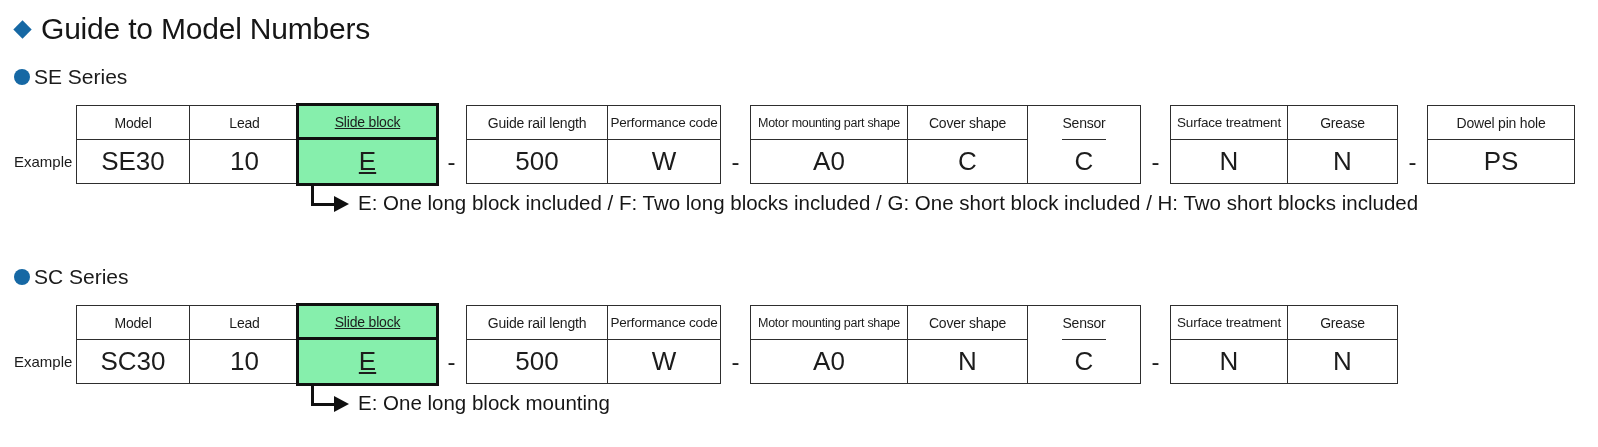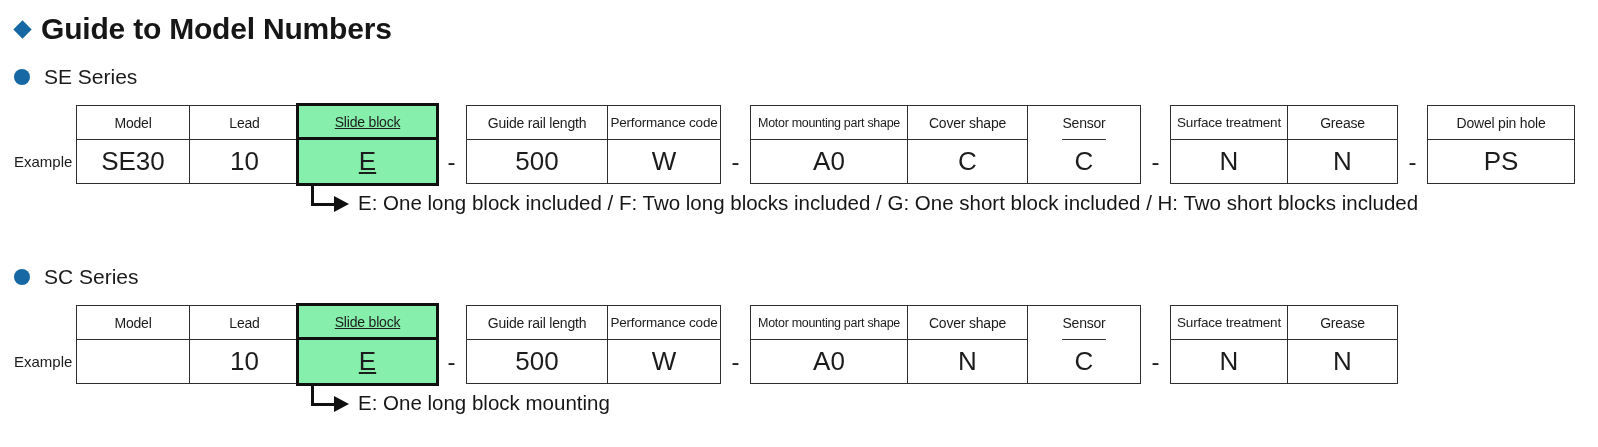--- a/index.html
+++ b/index.html
@@ -22,27 +22,27 @@
   .title-row { display: flex; align-items: center; gap: 12px; margin: 4px 0 19px 2px; }
   .diamond {
     width: 13px; height: 13px;
     background: #1668a4;
     transform: rotate(45deg);
     flex: none;
   }
   .page-title {
     margin: 0;
     font-size: 30px;
-    font-weight: bold;
+    font-weight: normal;
     letter-spacing: -0.2px;
     color: #161616;
   }
 
   
-  .series-heading { display: flex; align-items: center; gap: 14px; margin: 0 0 16px 0; }
+  .series-heading { display: flex; align-items: center; gap: 4px; margin: 0 0 16px 0; }
   .dot { width: 16px; height: 16px; border-radius: 50%; background: #1668a4; flex: none; }
   .series-label { font-size: 21px; color: #1b1b1b; }
 
   
   .model-row { display: flex; align-items: flex-start; }
   .example {
     width: 62px; flex: none;
     text-align: right; padding-right: 7px;
     font-size: 15px; line-height: 43px; margin-top: 35px;
     color: #1b1b1b;
@@ -204,20 +204,21 @@
       <span class="dot"></span>
       <span class="series-label">SC Series</span>
     </div>
 
     <div class="model-row">
       <div class="example">Example</div>
 
       <div class="group">
         <div class="col w-model">
           <div class="th">Model</div>
+          <div class="td">SC30</div>
         </div>
         <div class="col w-lead">
           <div class="th">Lead</div>
           <div class="td">10</div>
         </div>
         <div class="col hl w-slide">
           <div class="th">Slide block</div>
           <div class="td">E</div>
         </div>
       </div>

